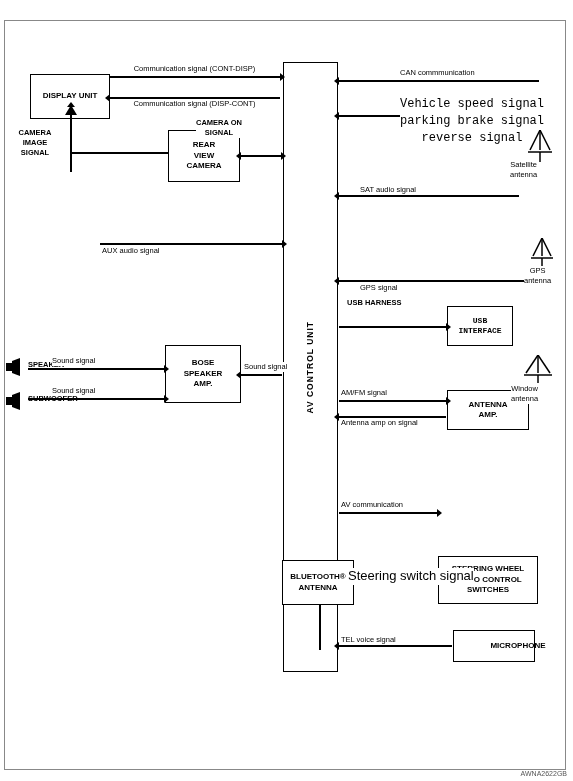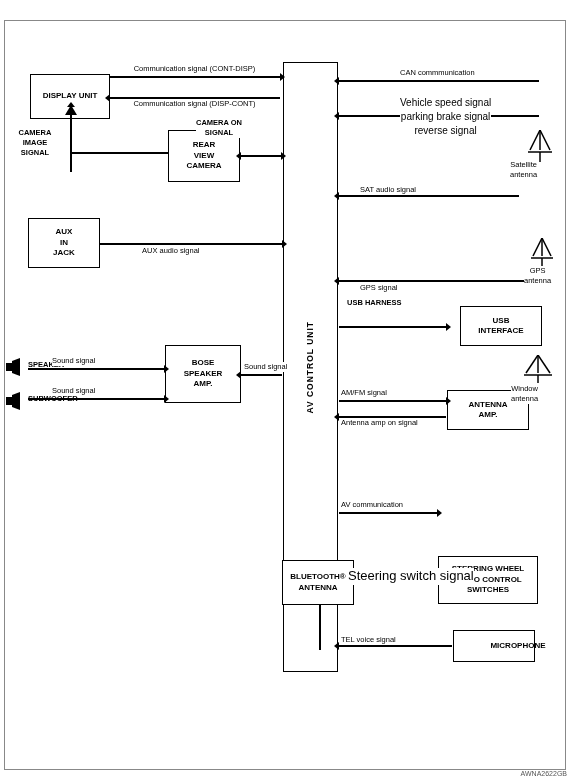--- a/index.html
+++ b/index.html
@@ -87,33 +87,30 @@
 
   <div class="box" style="left:30px;top:62px;width:80px;height:45px;font-size:8px;margin-top:12px;">
     <span>DISPLAY
 UNIT</span>
   </div>
 
   <div class="box" style="left:168px;top:130px;width:72px;height:52px;font-size:8px;">
     <span>REAR<br>VIEW<br>CAMERA</span>
   </div>
 
-  <div class="box" style="left:28px;top:218px;width:72px;height:50px;font-size:8px;">
-    <span>AUX<br>IN<br>JACK</span>
-  </div>
 
   <div class="box" style="left:165px;top:345px;width:76px;height:58px;font-size:8px;">
     <span>BOSE<br>SPEAKER<br>AMP.</span>
   </div>
 
   <div class="box" style="left:283px;top:62px;width:55px;height:610px;font-size:8.5px;">
     <span style="writing-mode:vertical-rl;transform:rotate(180deg);letter-spacing:1px;">AV CONTROL UNIT</span>
   </div>
 
-  <div class="box" style="left:460px;top:306px;width:82px;height:40px;font-size:8px;">
+  <div class="box" style="left:447px;top:306px;width:66px;height:40px;font-size:8px;font-family:Liberation Mono, monospace;">
     <span>USB<br>INTERFACE</span>
   </div>
 
   <div class="box" style="left:447px;top:390px;width:82px;height:40px;font-size:8px;">
     <span>ANTENNA<br>AMP.</span>
   </div>
 
 
   <div class="box" style="left:438px;top:556px;width:100px;height:48px;font-size:8px;">
     <span>STERRING WHEEL<br>AUDIO CONTROL<br>SWITCHES</span>
@@ -143,27 +140,27 @@
 
   <div class="label" style="left:196px;top:118px;font-size:7.5px;font-weight:bold;">CAMERA ON<br>SIGNAL</div>
 
   <div class="arrow-line horiz arr-right" style="left:240px;top:155px;width:41px;"></div>
 
   <div class="arrow-line vert" style="left:70px;top:152px;height:20px;"></div>
 
   <div class="arrow-line horiz arr-left" style="left:241px;top:155px;width:41px;"></div>
 
   <div class="arrow-line horiz arr-right" style="left:100px;top:243px;width:182px;"></div>
-  <div class="label" style="left:102px;top:246px;font-size:7.5px;margin-left:40px;">AUX audio signal</div>
+  <div class="label" style="left:102px;top:246px;font-size:7.5px;">AUX audio signal</div>
 
   <div class="arrow-line horiz arr-left" style="left:339px;top:80px;width:200px;"></div>
   <div class="label" style="left:400px;top:68px;font-size:7.5px;">CAN commmunication</div>
 
   <div class="arrow-line horiz arr-left" style="left:339px;top:115px;width:200px;"></div>
-  <div class="label" style="left:400px;top:96px;font-size:10px;line-height:1.4;">Vehicle speed signal<br>parking brake signal<br>reverse signal</div>
+  <div class="label" style="left:400px;top:96px;font-size:12px;line-height:1.4;font-family:Liberation Mono, monospace;">Vehicle speed signal<br>parking brake signal<br>reverse signal</div>
 
   <svg style="position:absolute;left:520px;top:130px;width:40px;height:35px;" viewBox="0 0 40 35">
     <line x1="20" y1="0" x2="10" y2="20" stroke="#000" stroke-width="1.5"></line>
     <line x1="20" y1="0" x2="20" y2="20" stroke="#000" stroke-width="1.5"></line>
     <line x1="20" y1="0" x2="30" y2="20" stroke="#000" stroke-width="1.5"></line>
     <line x1="8" y1="22" x2="32" y2="22" stroke="#000" stroke-width="1.5"></line>
     <line x1="20" y1="22" x2="20" y2="32" stroke="#000" stroke-width="1.5"></line>
   </svg>
   <div class="label" style="left:510px;top:160px;font-size:7.5px;">Satellite<br>antenna</div>
 

